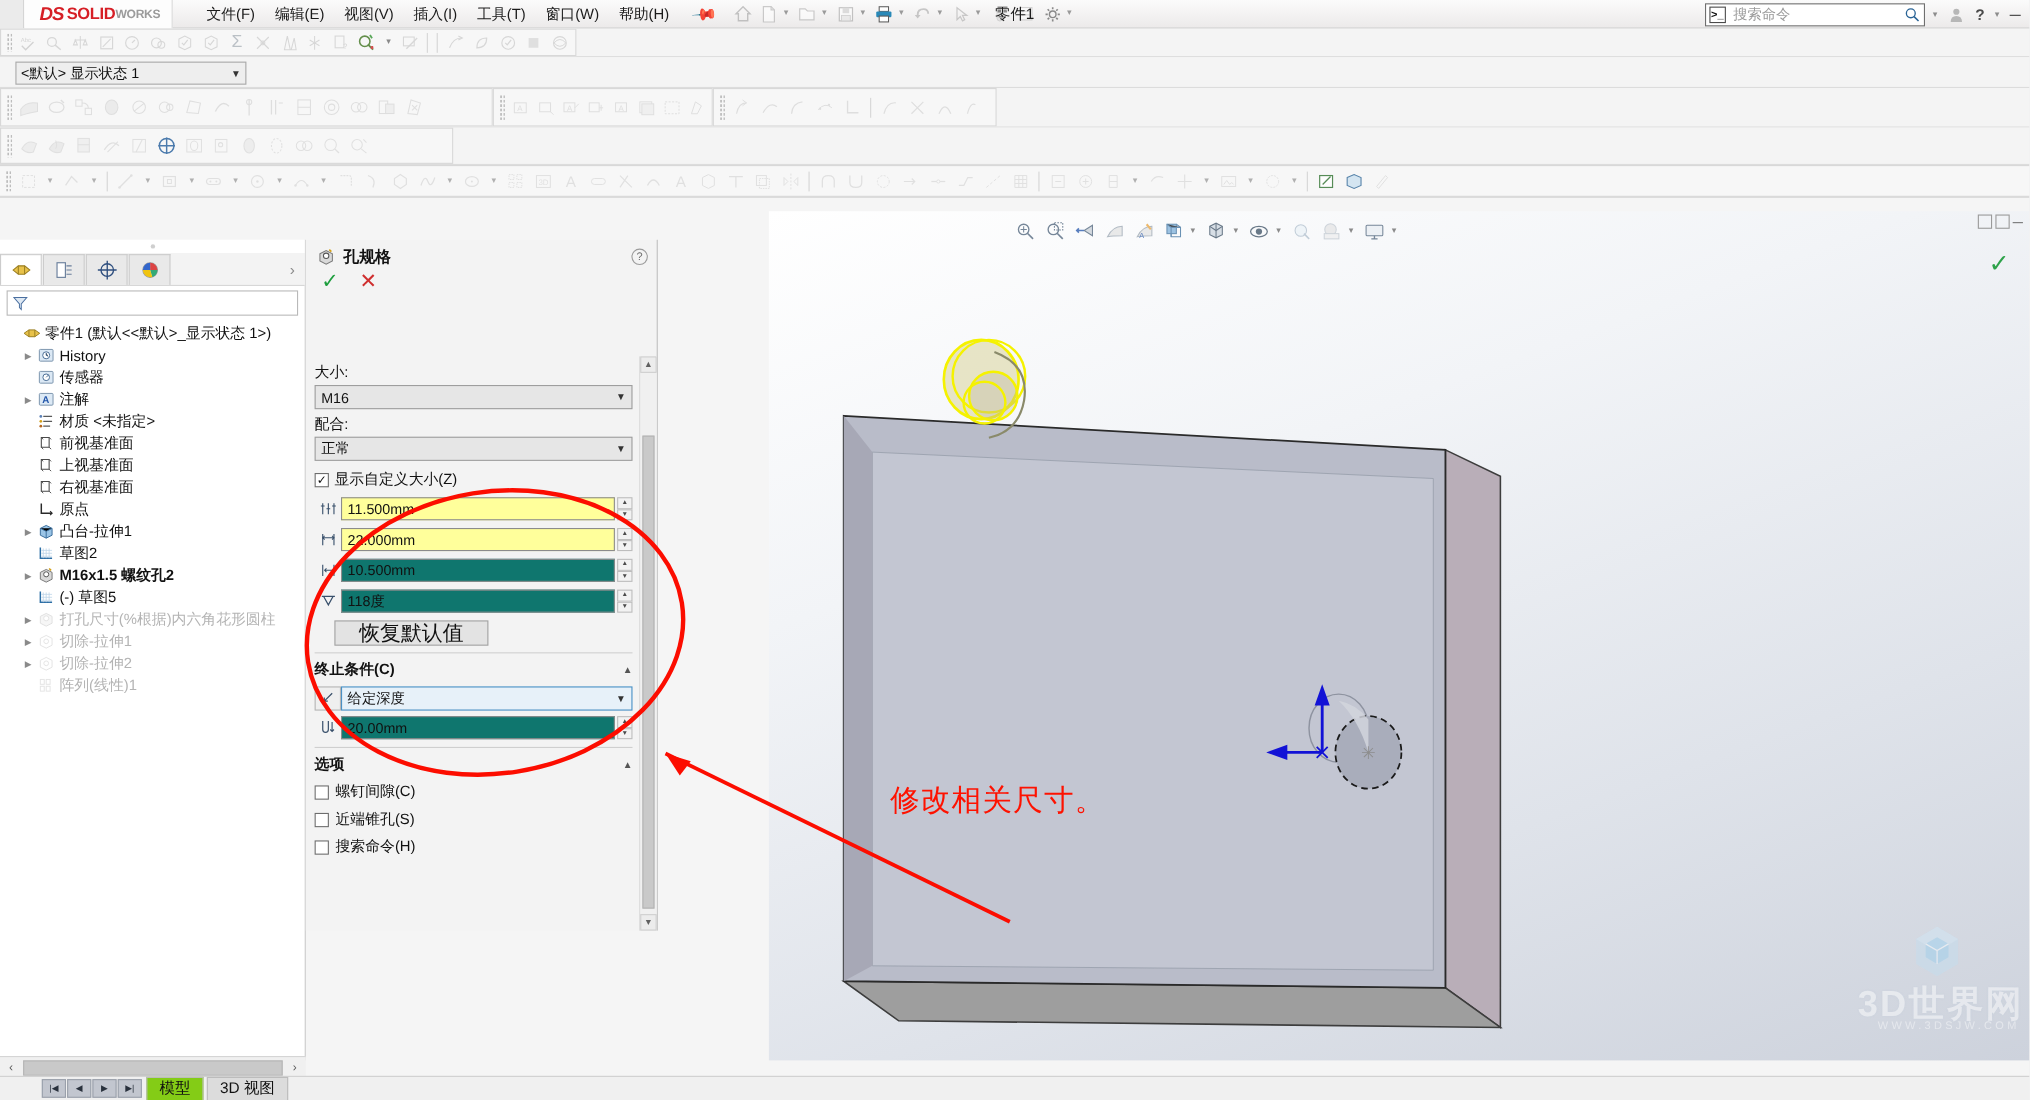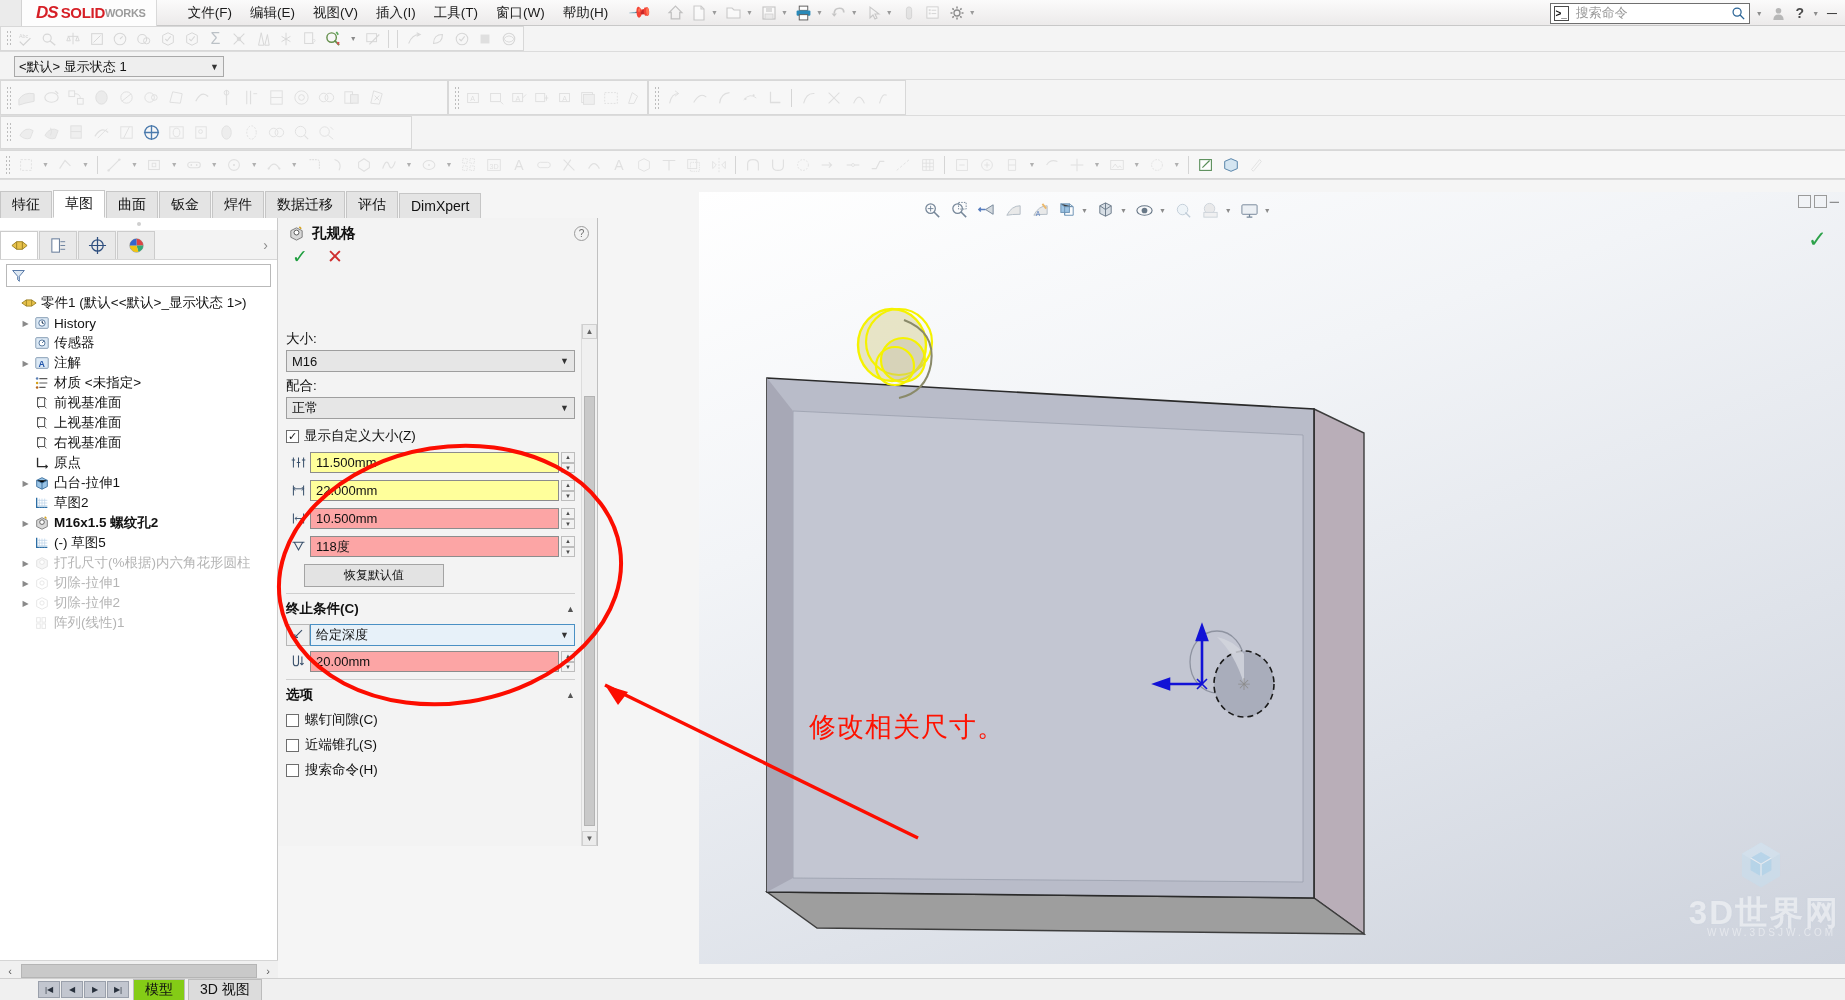--- a/index.html
+++ b/index.html
@@ -114,28 +114,28 @@
   .sb-thumb { position:absolute; left:2px; right:2px; top:72px; height:430px; background:#c9c9c9; border:1px solid #b3b3b3;}
   .lbl { font-size:13.5px; color:#111; margin:5px 0 2px; }
   .fld { width:100%; height:22px; background:#e6e6e6; border:1px solid #9e9e9e; display:flex; align-items:center;
          padding:0 5px; font-size:13px; color:#111; }
   .fld .dd { margin-left:auto; font-size:9px; color:#333; }
   .cbrow { display:flex; align-items:center; gap:5px; margin:8px 0 7px; font-size:13.5px; color:#111;}
   .cb { width:13px;height:13px;border:1px solid #6d6d6d;background:#fff;display:flex;align-items:center;
         justify-content:center; font-size:11px; color:#111; }
   .numrow { display:flex; align-items:center; margin-bottom:7px;text-align:center; }
   .numrow .nic { width:24px;height:20px; display:flex;align-items:center;justify-content:center; color:#3f4a55;}
-  .numinp { flex:1; height:21px; border:1px solid #8c8c8c; background:#fca5a5; display:flex; align-items:center;
+  .numinp { flex:1; height:21px; border:1px solid #8c8c8c; background:#0f766e; display:flex; align-items:center;
             padding:0 5px; font-size:13px; color:#111; }
   .numinp.hl { background:#ffff9b; }
   .spin { width:14px; height:21px; display:flex; flex-direction:column; margin-left:2px; }
   .spin div { flex:1; border:1px solid #bdbdbd; background:#f2f2f2; font-size:6px; color:#4b4b4b;
               display:flex;align-items:center;justify-content:center; }
   .btn-default { margin:2px 0 6px 18px; width:140px; height:23px; background:#e3e3e3; border:1px solid #a4a4a4;
-                 display:flex; align-items:center; justify-content:center; font-size:12px; color:#111;}
+                 display:flex; align-items:center; justify-content:center; font-size:19px; color:#111;}
   .secthdr { display:flex; align-items:center; border-top:1px solid #cfcfcf; margin-top:6px; padding-top:6px;}
   .secthdr .st { font-weight:bold; font-size:13.5px; color:#111; }
   .secthdr .cv { margin-left:auto; font-size:9px; color:#555; }
   .selrow { display:flex; align-items:center; margin:6px 0 5px;justify-content:flex-end; }
   .selrow .sic { width:24px;height:22px;border:1px solid #b6b6b6;background:#efefef;
                  display:flex;align-items:center;justify-content:center; color:#4a4a4a; }
   .selfld { flex:1; height:22px; border:1px solid #4a90c4; background:#e7f1f9; display:flex; align-items:center;
             padding:0 5px; font-size:13px; color:#111; }
   .selfld .dd { margin-left:auto; font-size:9px; color:#333; }
   .opt-cb { display:flex; align-items:center; gap:6px; margin:7px 0; font-size:13.5px; color:#111;}
@@ -273,20 +273,21 @@
               <path d="M3.4 3.4 L4.8 4.8"></path>
               <path d="M11.2 11.2 L12.6 12.6"></path>
               <path d="M12.6 3.4 L11.2 4.8"></path>
               <path d="M4.8 11.2 L3.4 12.6"></path>
             </g>
           </svg>
       </div>
       <div class="caret">▼</div>
     </div>
 
+    <div class="doc-title">零件1</div>
 
     <div class="mb-right">
       <div class="search-box">
         <div class="cmd">&gt;_</div>
         <div class="ph">搜索命令</div>
         <div class="mag">
           <svg viewBox="0 0 16 16" width="15" height="15">
               <circle cx="6.5" cy="6.5" r="4.3" fill="none" stroke="#2a6496" stroke-width="1.3"></circle>
               <path d="M9.7 9.7 L14 14" stroke="#2a6496" stroke-width="1.5"></path>
             </svg>
@@ -951,30 +952,20 @@
           </svg>
         </div>
       <div class="ticon">
         <svg viewBox="0 0 20 20" width="18" height="18">
             <path d="M5 15 L14 4 L16 6 L7 17 Z" fill="none" stroke="#b5b5b5"></path>
           </svg>
         </div>
     </div>
   </div>
 
-  <div class="cadtabs">
-    <div class="cadtab">特征</div>
-    <div class="cadtab active">草图</div>
-    <div class="cadtab">曲面</div>
-    <div class="cadtab">钣金</div>
-    <div class="cadtab">焊件</div>
-    <div class="cadtab">数据迁移</div>
-    <div class="cadtab">评估</div>
-    <div class="cadtab">DimXpert</div>
-  </div>
 
   <div class="leftpanel">
     <div class="lp-dots">
         <div class="d"></div>
       </div>
     <div class="lp-tabs">
       <div class="lp-tab active">
         <svg viewBox="0 0 20 20">
             <path d="M2 10 L7 6 L13 6 L18 10 L13 14 L7 14 Z" fill="#e8c24a" stroke="#9b7f22"></path>
             <path d="M7 6 L7 14 M13 6 L13 14" stroke="#9b7f22"></path>

